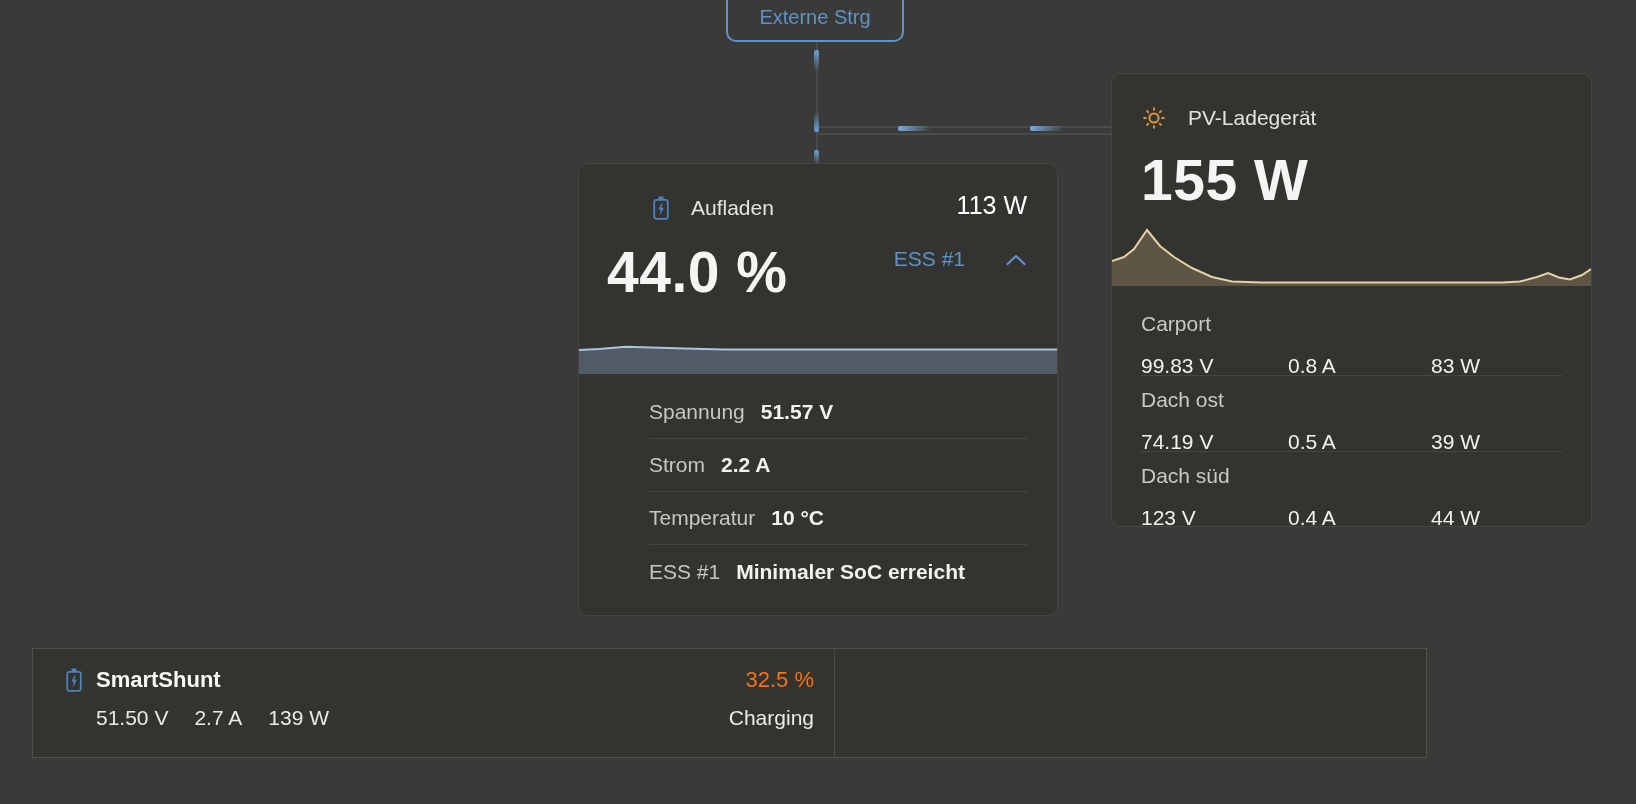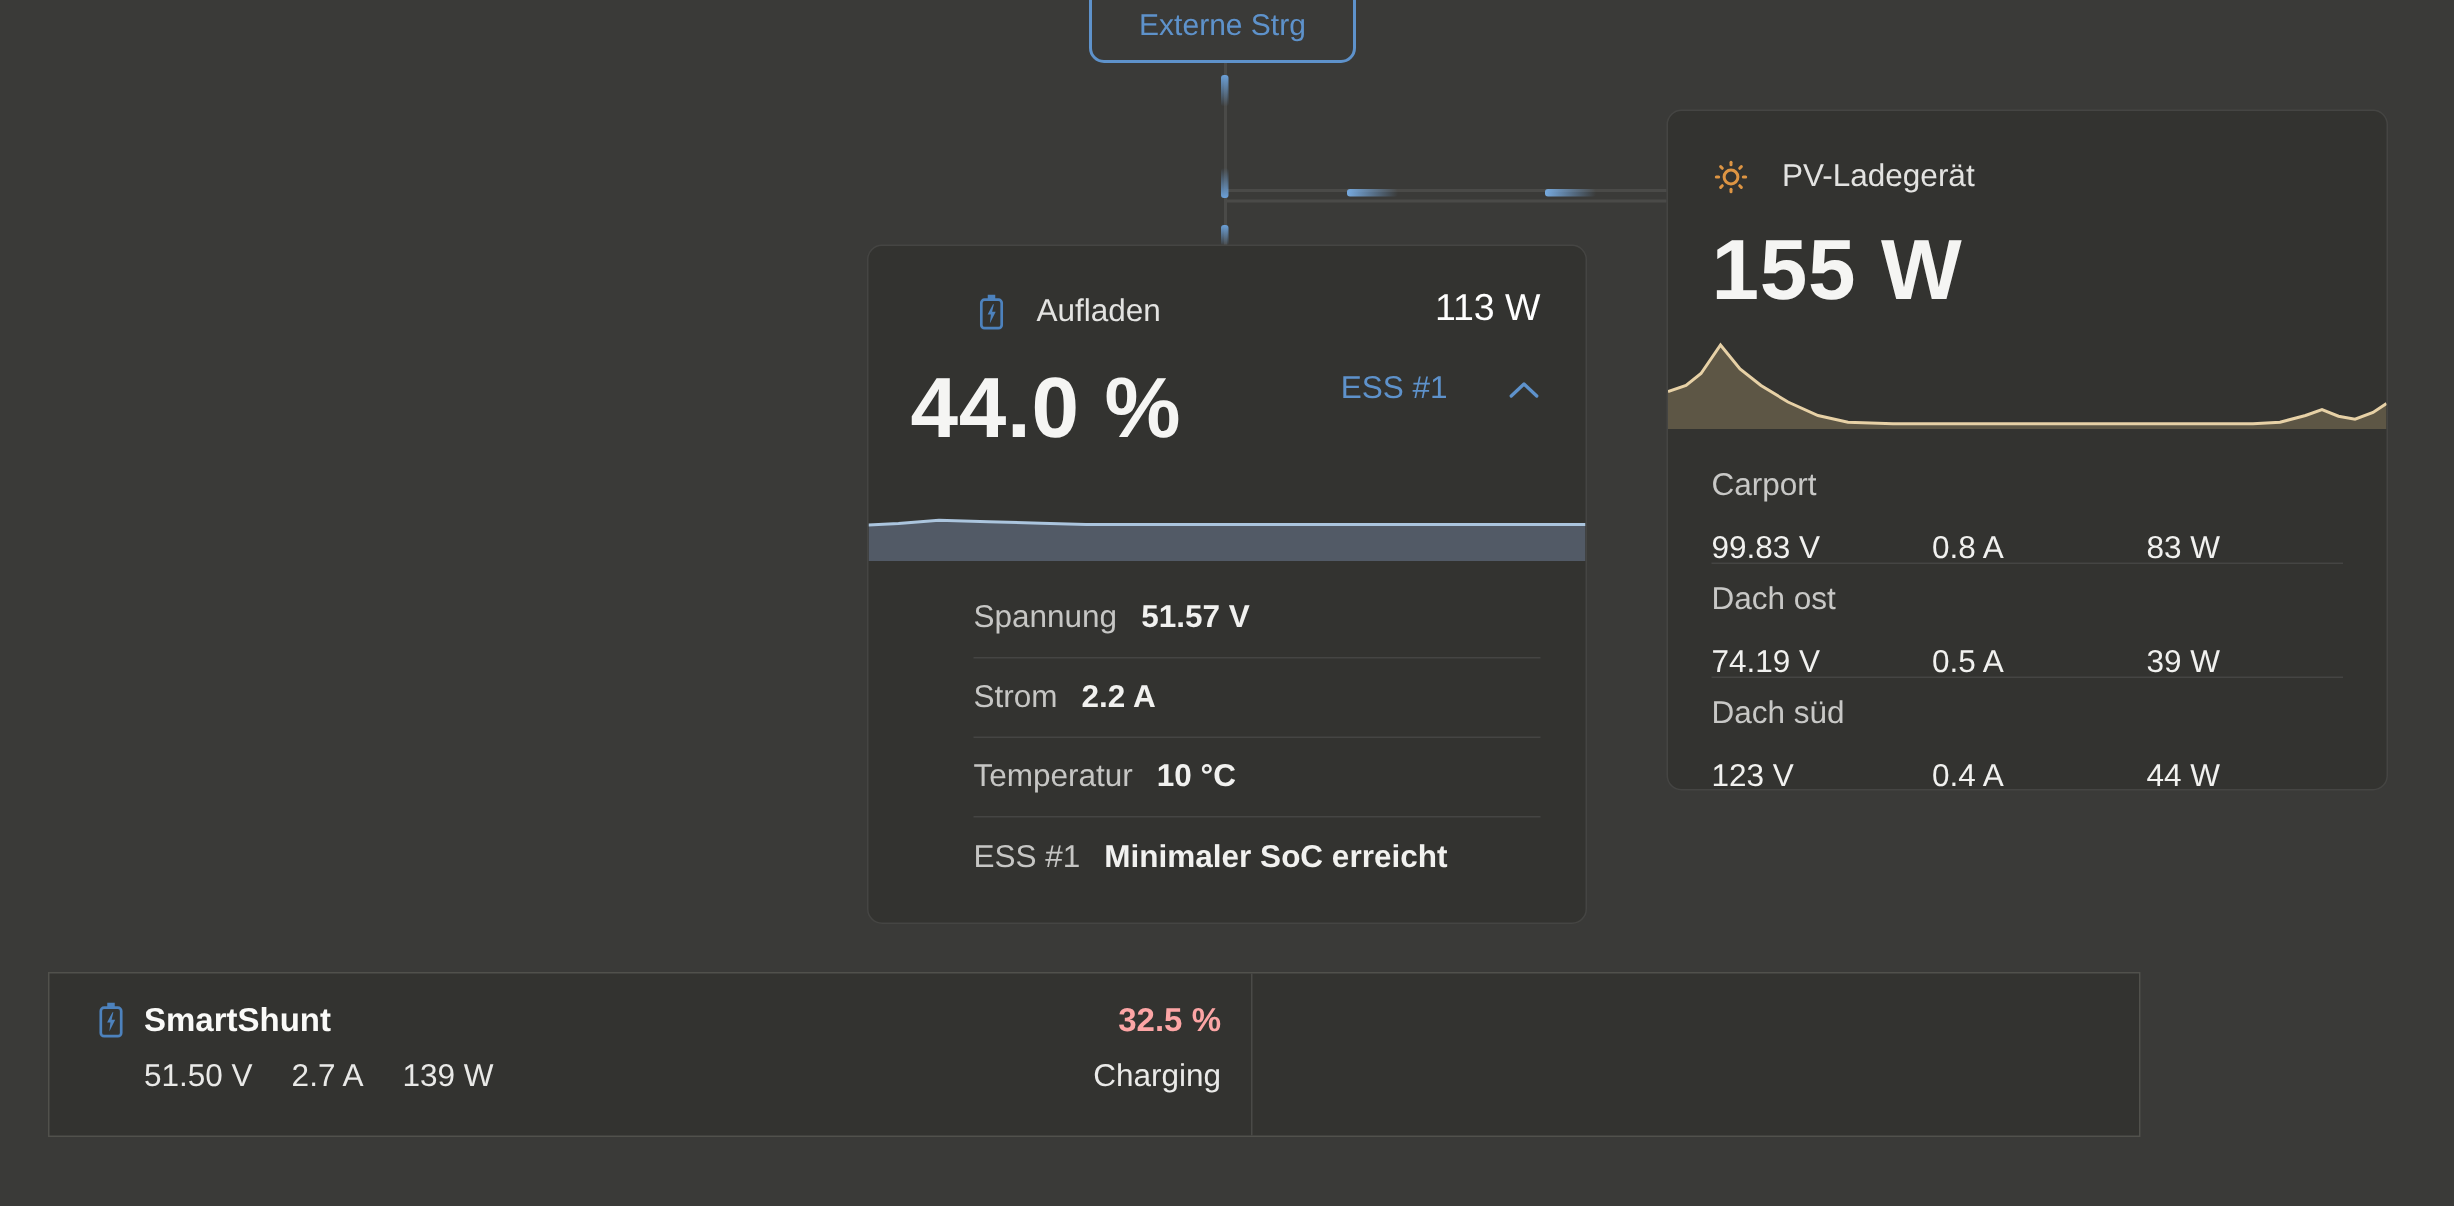--- a/index.html
+++ b/index.html
@@ -60,21 +60,21 @@
   .tracker-name { font-size:21px; color:#c8c8c6; line-height:25px; }
   .tracker-vals { display:grid; grid-template-columns:147px 143px 1fr;
                   font-size:21px; color:#f1f1ef; line-height:27px; margin-top:16px; }
   
   .bottom-panel { position:absolute; left:13px; top:648px; width:1395px; height:110px;
                   background:#333330; border:1px solid #51514c; display:flex;margin-left:19px; }
   .shunt-cell { width:801px; padding:15px 20px 14px 33px; display:flex; flex-direction:column; }
   .empty-cell { flex:1; border-left:1px solid #4a4a47; }
   .shunt-row1 { display:flex; align-items:center; height:32px; }
   .shunt-name { margin-left:14px; font-size:22px; font-weight:700; color:#fafaf8; }
-  .shunt-soc  { margin-left:auto; font-size:22px; font-weight:700; color:#fca5a5; }
+  .shunt-soc  { margin-left:auto; font-size:22px; font-weight:400; color:#f97316; }
   .shunt-row2 { display:flex; align-items:center; height:30px; margin-top:7px;
                 padding-left:30px; font-size:21px; color:#e9e9e7; }
   .shunt-vals { display:flex; gap:26px; }
   .shunt-state { margin-left:auto; color:#eaeae8; }
   .icon { flex:0 0 auto; display:block; }
 </style>
 </head>
 <body>
 
 <div class="stage">

